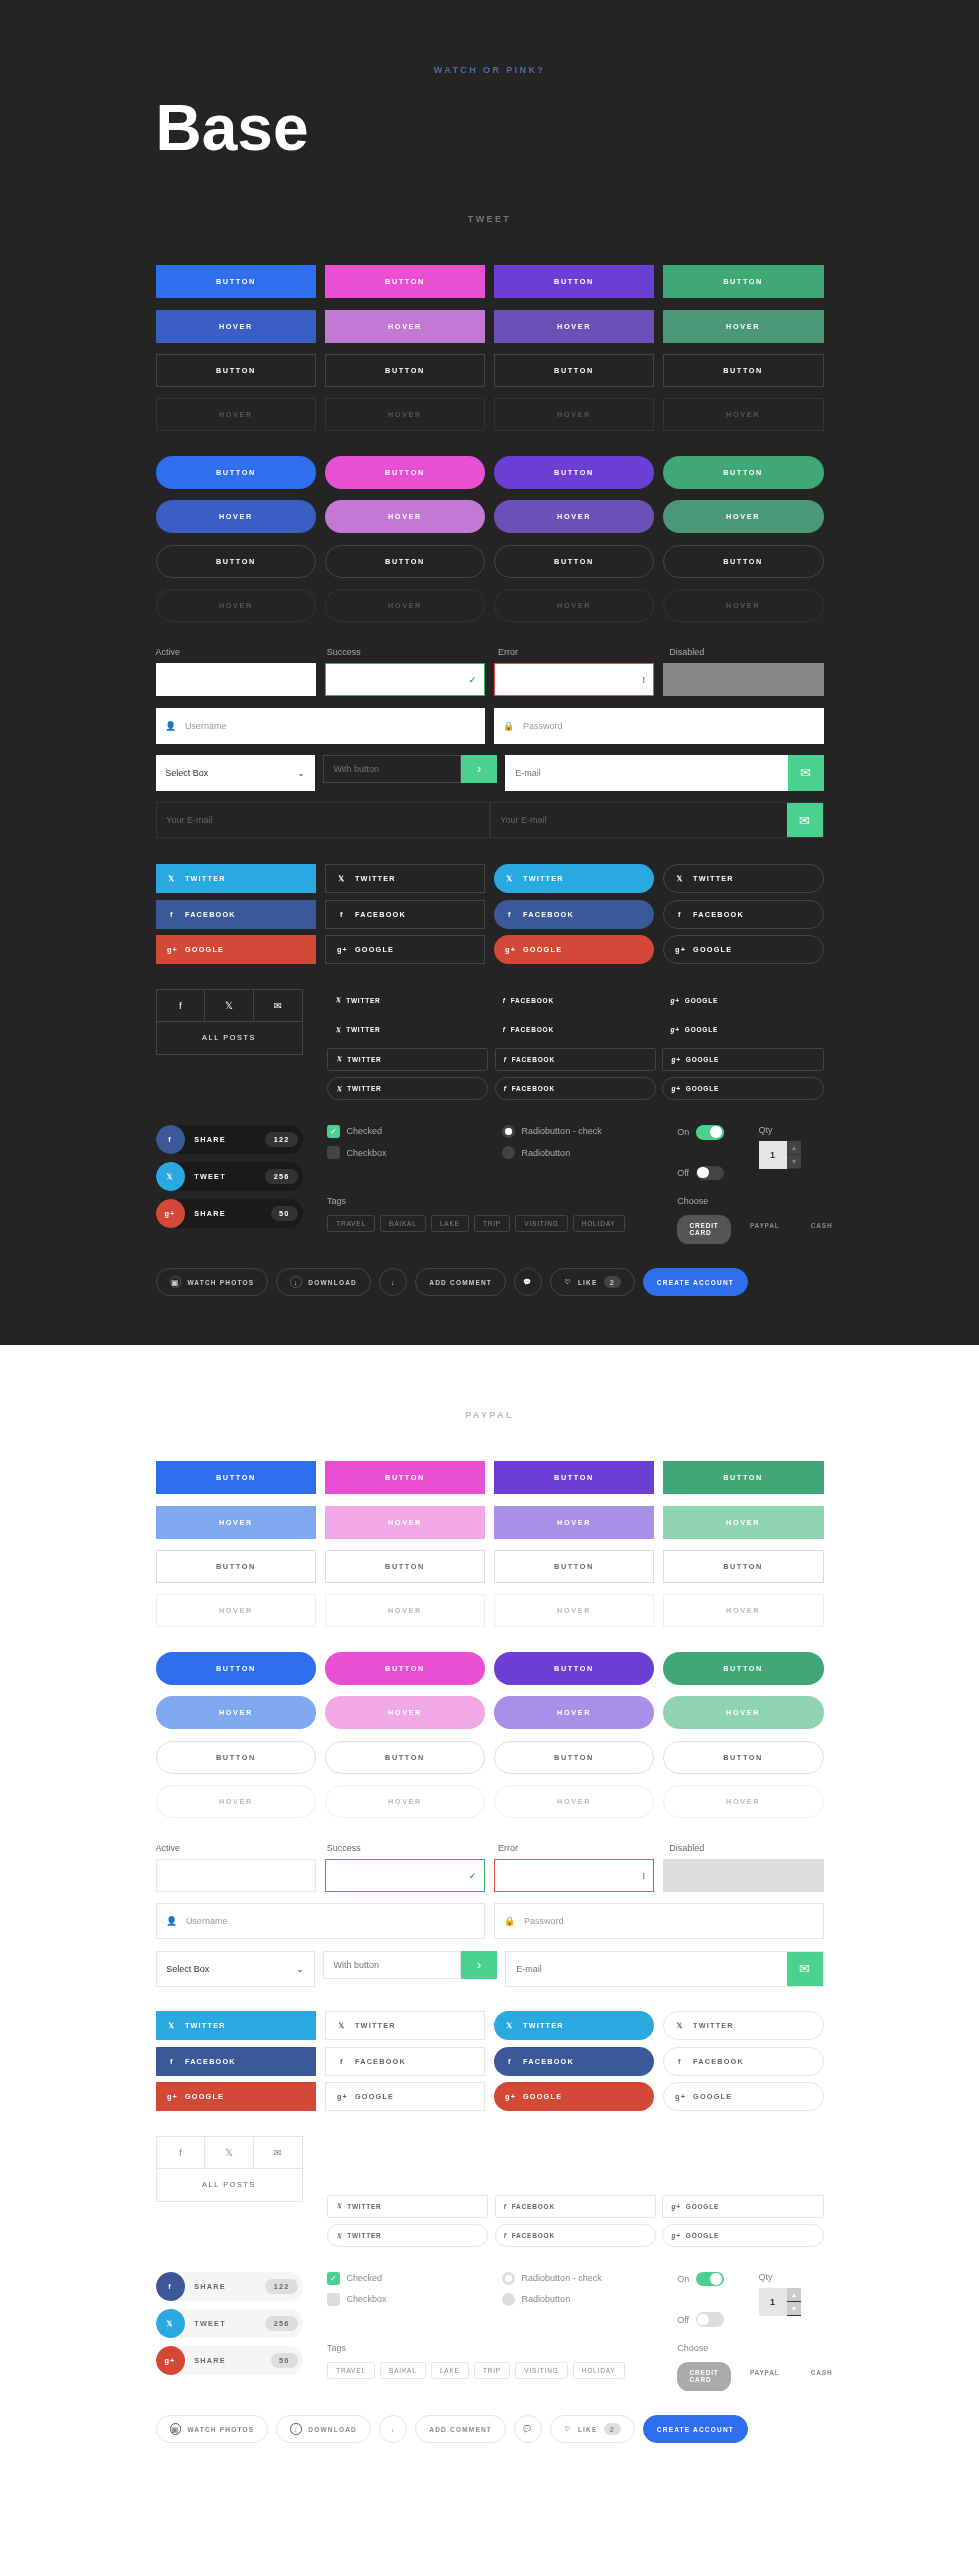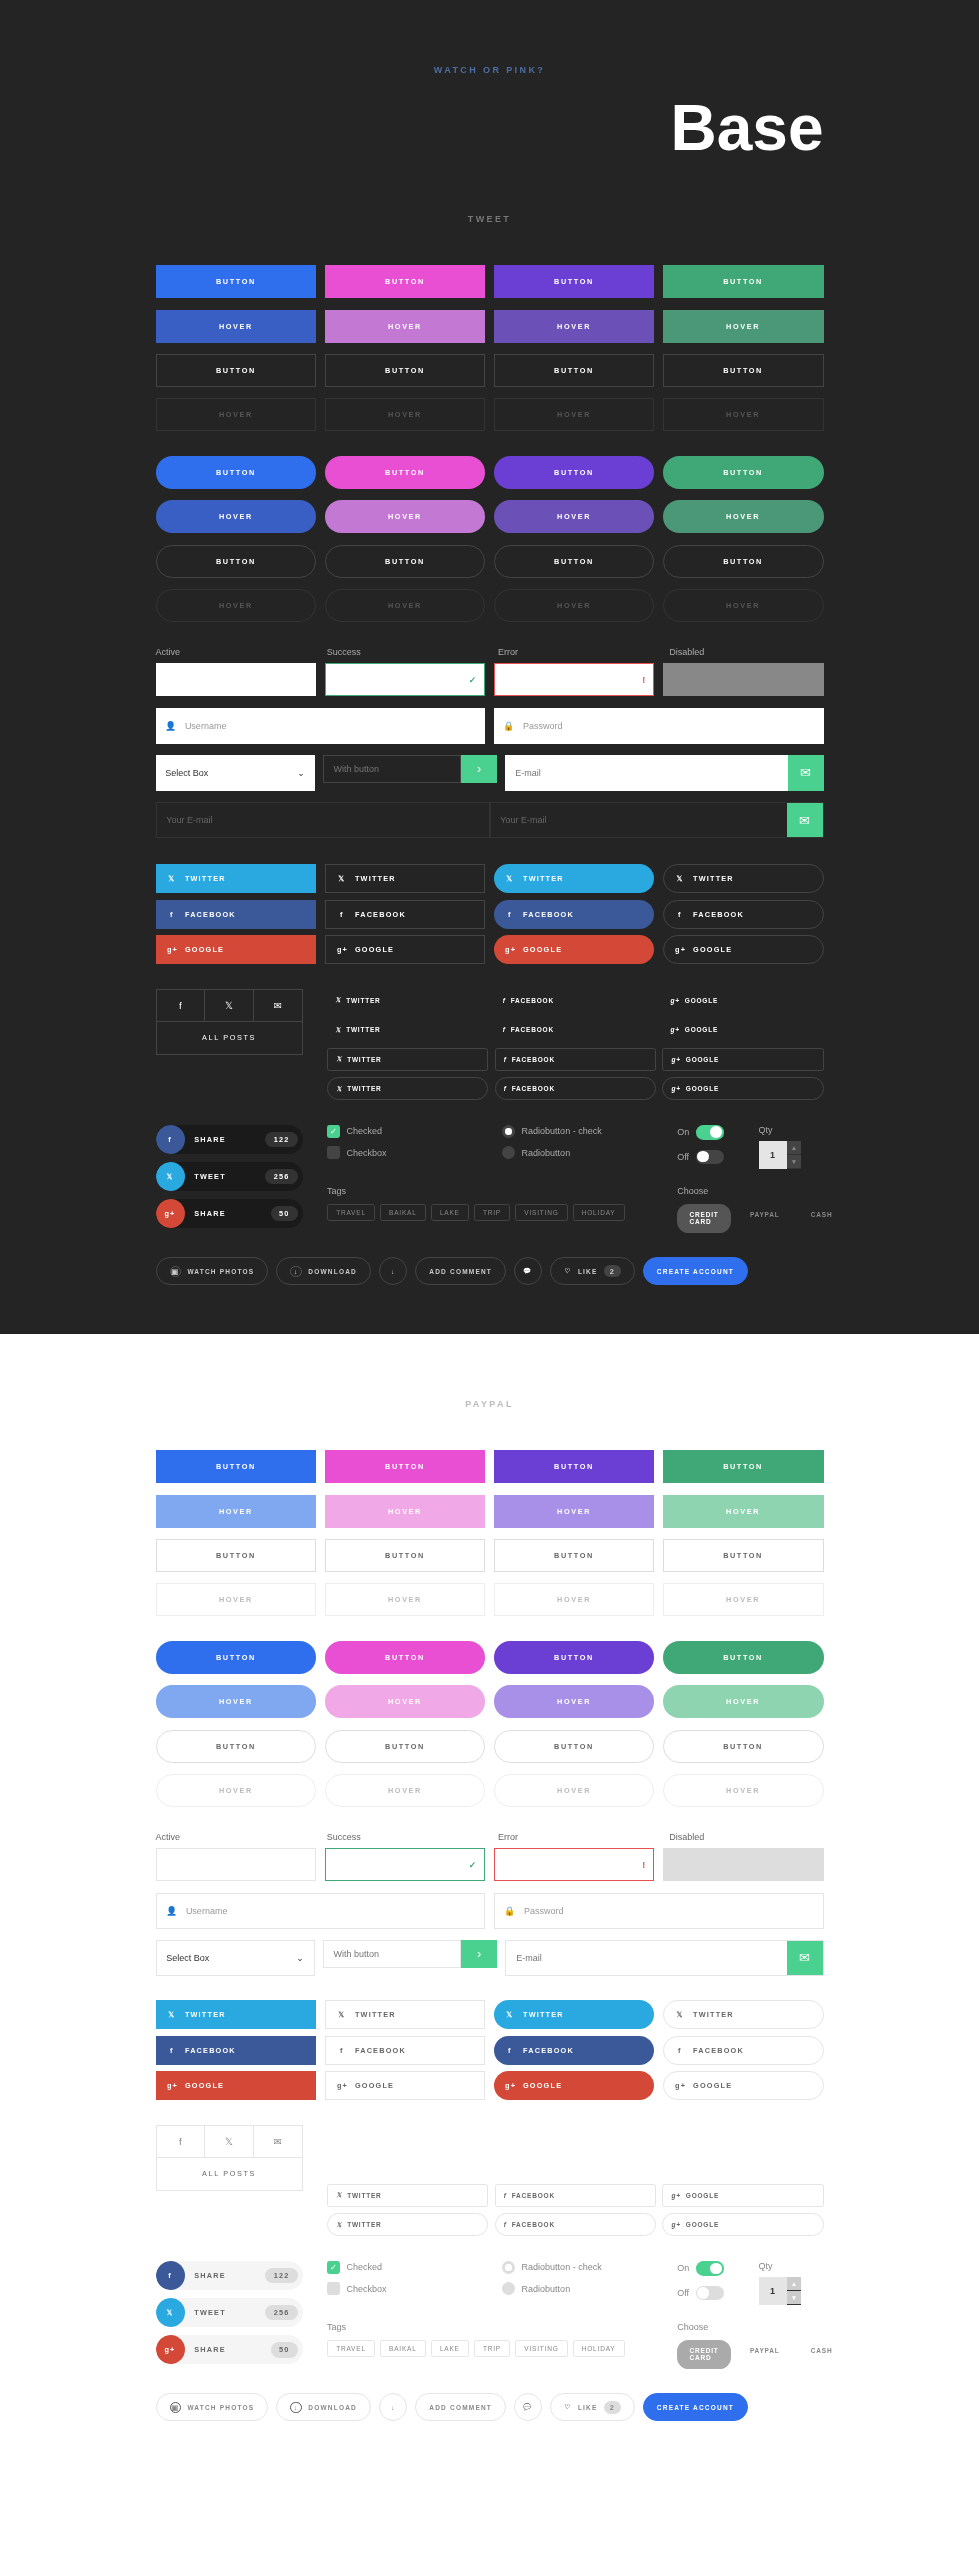--- a/index.html
+++ b/index.html
@@ -2,21 +2,21 @@
 <html style="font-size:13px"><head>
 <meta charset="utf-8">
 <style>
 *{margin:0;padding:0;box-sizing:border-box;font-family:-apple-system,Helvetica,Arial,sans-serif}
 body{background:#fff}
 .dark{background:#242424;color:#fff;padding:65px 0 49px}
 .bright{background:#fff;color:#333;padding:65px 0 49px}
 .container{max-width:734px;margin:0 auto;padding:0 33px}
 .subtitle{text-align:center;font-size:9px;letter-spacing:2.4px;font-weight:700;color:#888;margin-bottom:16.3px}
 .dark .subtitle{color:#4a6fa5}
-.title{text-align:right;font-size:64px;font-weight:800;margin-bottom:49px}
+.title{text-align:left;font-size:64px;font-weight:800;margin-bottom:49px}
 .section-label{text-align:center;font-size:9px;letter-spacing:2.4px;font-weight:700;color:#777;margin-bottom:41px}
 .bright .section-label{color:#bbb}
 .btn-grid{display:grid;grid-template-columns:repeat(4,1fr);gap:8.2px;margin-bottom:11.4px}
 .btn{height:33px;display:flex;align-items:center;justify-content:center;font-size:7.3px;letter-spacing:1.6px;font-weight:700;cursor:pointer;color:#fff}
 .btn.pill{border-radius:16.3px}
 .btn.outline{background:transparent;border:0.8px solid #444;color:#fff}
 .bright .btn.outline{border-color:#ddd;color:#666}
 .btn.ghost{background:transparent;border:0.8px solid #333;color:#555}
 .bright .btn.ghost{border-color:#eee;color:#bbb}
 .blue{background:#2f6fed}.blue-h{background:#3a5fc4}
@@ -88,21 +88,21 @@
 .controls-col{flex:1;display:grid;grid-template-columns:1fr 1fr 65px 65px;gap:16.3px;align-content:start}
 .check-group{display:flex;flex-direction:column;gap:8.2px;font-size:9px;color:#aaa}
 .bright .check-group{color:#888}
 .check-item{display:flex;align-items:center;gap:6.5px}
 .checkbox{width:13px;height:13px;border-radius:2.4px;background:#444;display:flex;align-items:center;justify-content:center;font-size:8.2px;color:#fff}
 .bright .checkbox{background:#ddd}
 .checkbox.checked{background:#4bd18f}
 .radio{width:13px;height:13px;border-radius:50%;background:#444;position:relative}
 .bright .radio{background:#ddd}
 .radio.checked::after{content:'';position:absolute;top:3.3px;left:3.3px;width:6.5px;height:6.5px;border-radius:50%;background:#fff}
-.toggle-col{display:flex;flex-direction:column;gap:10px;font-size:9px;color:#aaa}
+.toggle-col{display:flex;flex-direction:column;gap:26px;font-size:9px;color:#aaa}
 .bright .toggle-col{color:#888}
 .toggle-row{display:flex;align-items:center;gap:6.5px}
 .toggle{width:28px;height:14.7px;border-radius:7.3px;background:#444;position:relative}
 .bright .toggle{background:#ddd}
 .toggle.on{background:#4bd18f}
 .toggle::after{content:'';position:absolute;width:11.4px;height:11.4px;border-radius:50%;background:#fff;top:1.6px;left:1.6px}
 .toggle.on::after{left:14.7px}
 .qty-col{font-size:9px;color:#aaa}
 .bright .qty-col{color:#888}
 .qty{display:flex;margin-top:6.5px}

